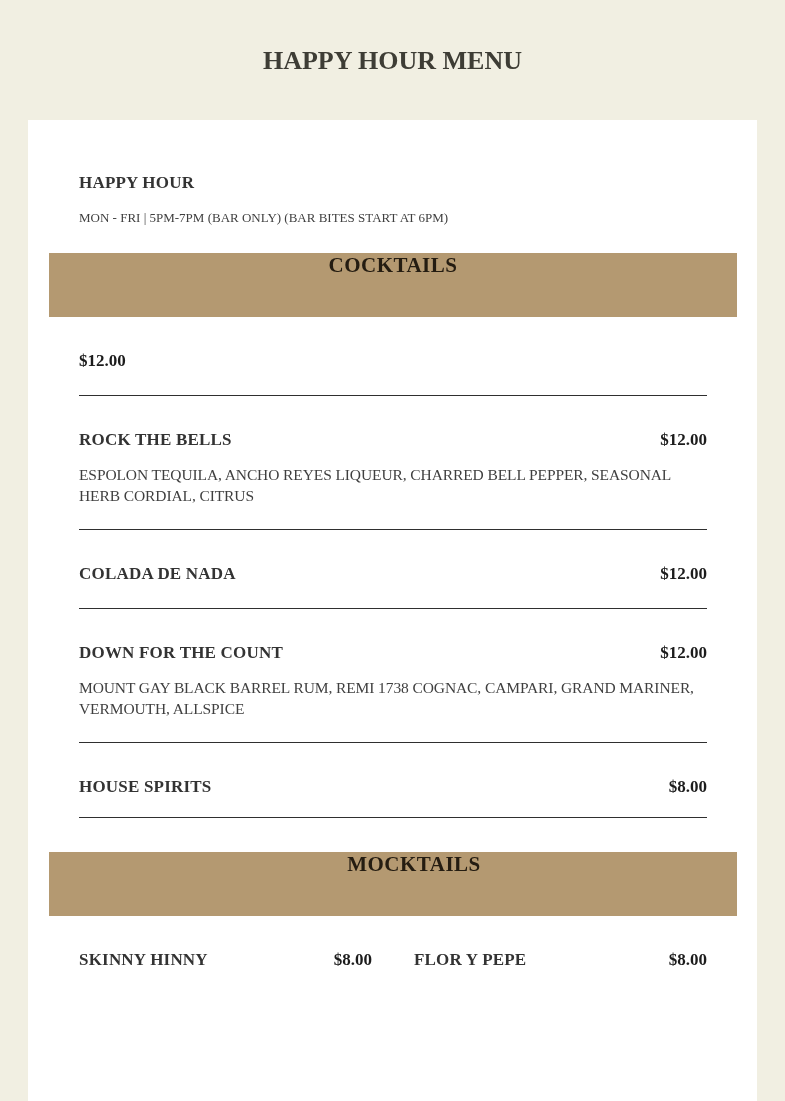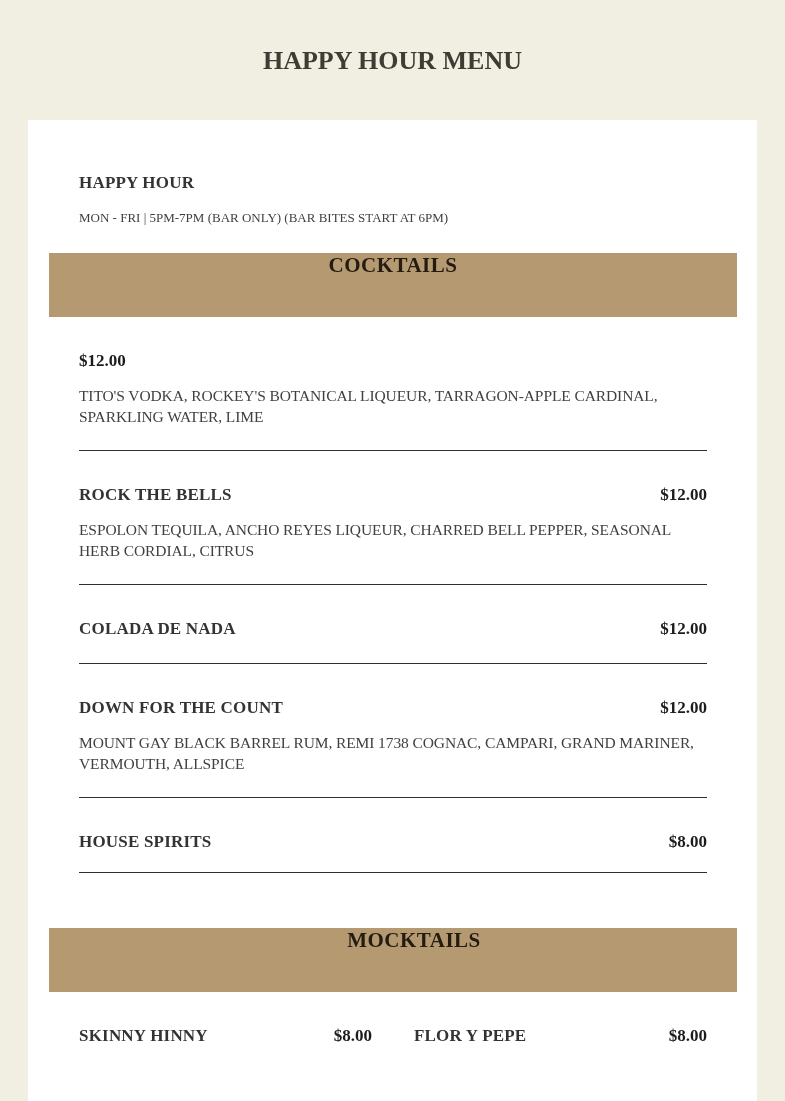--- a/index.html
+++ b/index.html
@@ -54,21 +54,21 @@
     line-height: 21px;
     color: var(--desc-text);
   }
   .banner {
     height: 64px;
     margin: 25px -30px 0;
     background: var(--banner-bg);
     display: flex;
     justify-content: center;
   }
-  .menu-section + .menu-section .banner { margin-top: 55px; padding-left: 42px; }
+  .menu-section + .menu-section .banner { margin-top: 34px; padding-left: 42px; }
   .banner-text {
     font-size: 21px;
     font-weight: bold;
     letter-spacing: 0.5px;
     color: var(--banner-text);
   }
   .item-header {
     display: flex;
     justify-content: space-between;
     align-items: baseline;
@@ -118,21 +118,20 @@
   <div id="sections">
       <section class="menu-section">
         <div class="banner">
           <span class="banner-text">COCKTAILS</span>
         </div>
         <div class="items">
           <div class="menu-item">
             <div class="item-header">
               <span class="item-price">$12.00</span>
             </div>
-            <p class="item-desc">TITO'S VODKA, ROCKEY'S BOTANICAL LIQUEUR, TARRAGON-APPLE CARDINAL, SPARKLING WATER, LIME</p>
             <hr class="divider">
           </div>
           <div class="menu-item">
             <div class="item-header">
               <span class="item-name">ROCK THE BELLS</span>
               <span class="item-price">$12.00</span>
             </div>
             <p class="item-desc">ESPOLON TEQUILA, ANCHO REYES LIQUEUR, CHARRED BELL PEPPER, SEASONAL HERB CORDIAL, CITRUS</p>
             <hr class="divider">
           </div>

